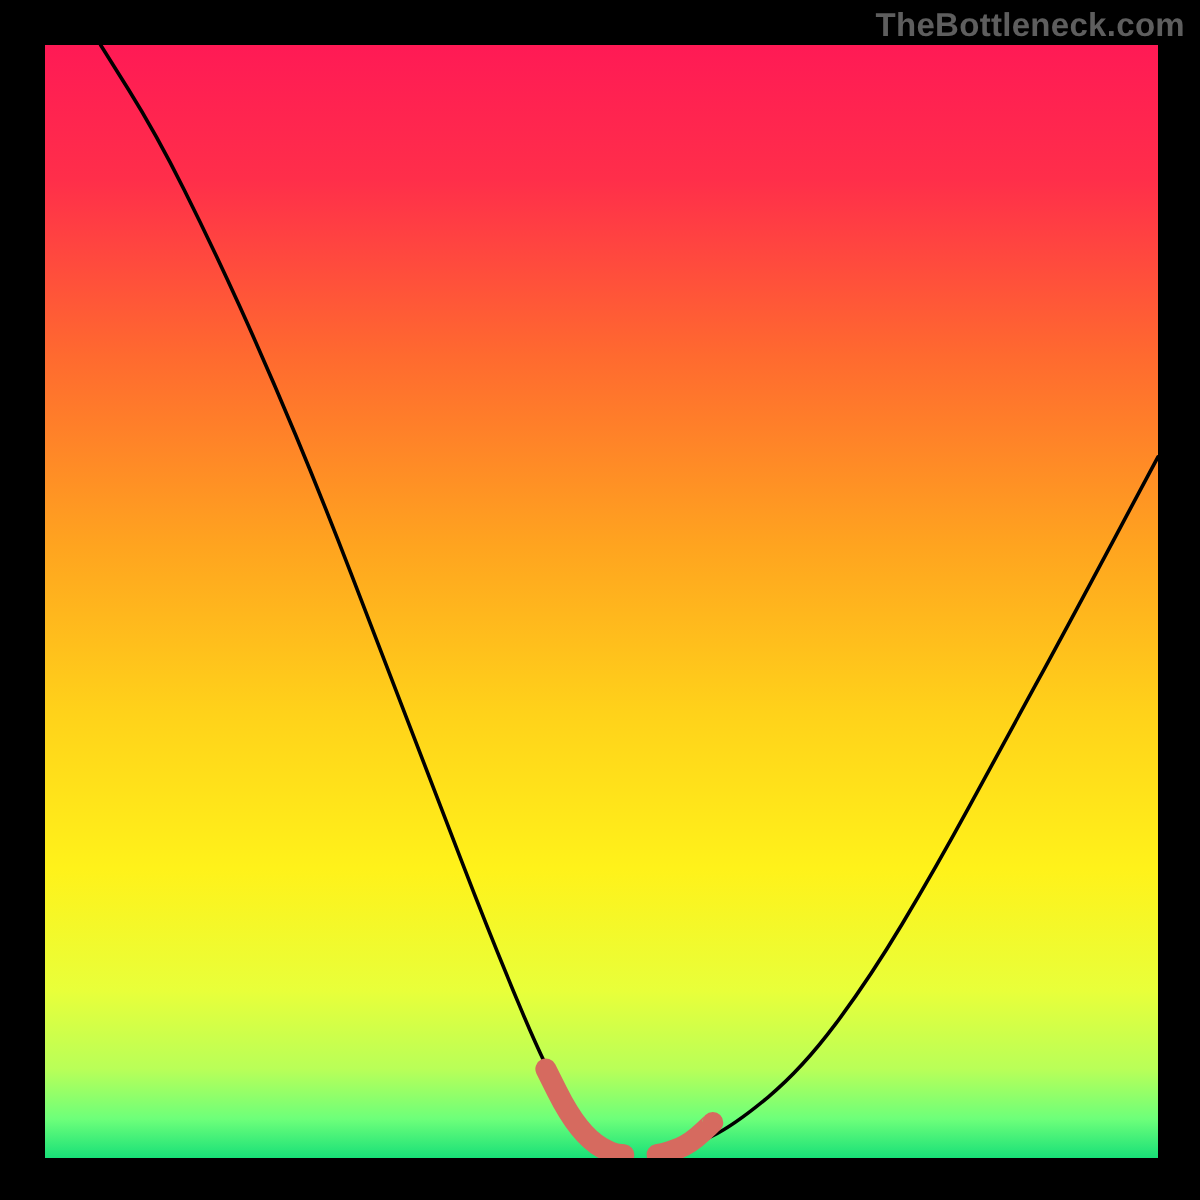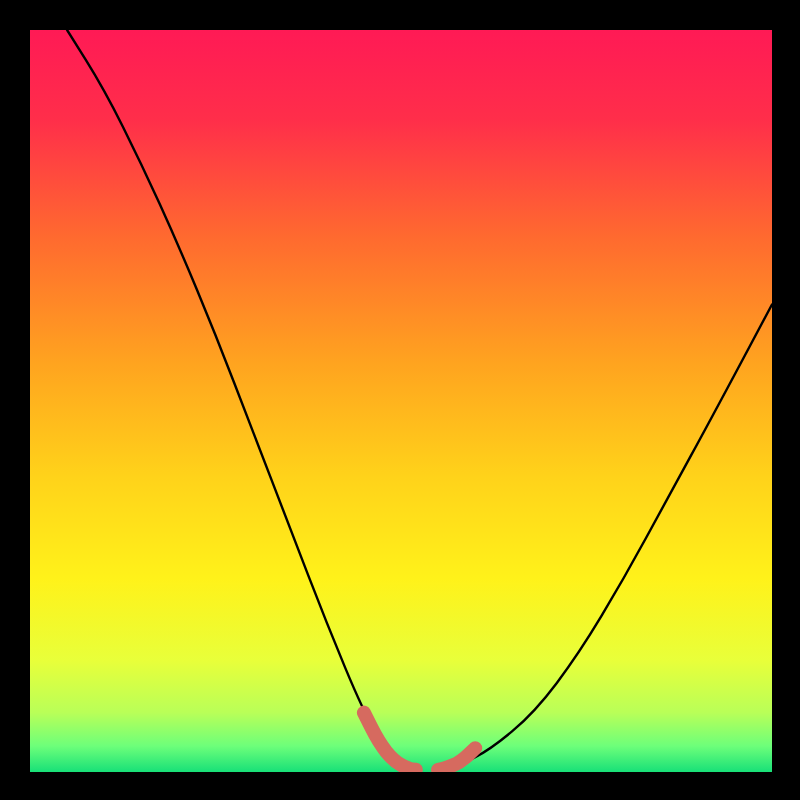--- a/index.html
+++ b/index.html
@@ -33,20 +33,21 @@
     top: 30px;
     width: 742px;
     height: 742px;
   }
   svg { display: block; }
 </style>
 </head>
 <body>
 
 <div class="frame">
+  <div class="watermark">TheBottleneck.com</div>
 
   <div class="plot">
     <svg id="chart-svg" viewBox="0 0 742 742" width="742" height="742" preserveAspectRatio="none">
       <defs>
         <linearGradient id="bg-grad" x1="0" y1="0" x2="0" y2="1">
             <stop offset="0%" stop-color="#ff1a55"></stop>
             <stop offset="12%" stop-color="#ff2e4a"></stop>
             <stop offset="28.000000000000004%" stop-color="#ff6a2f"></stop>
             <stop offset="45%" stop-color="#ffa41f"></stop>
             <stop offset="60%" stop-color="#ffd21a"></stop>

